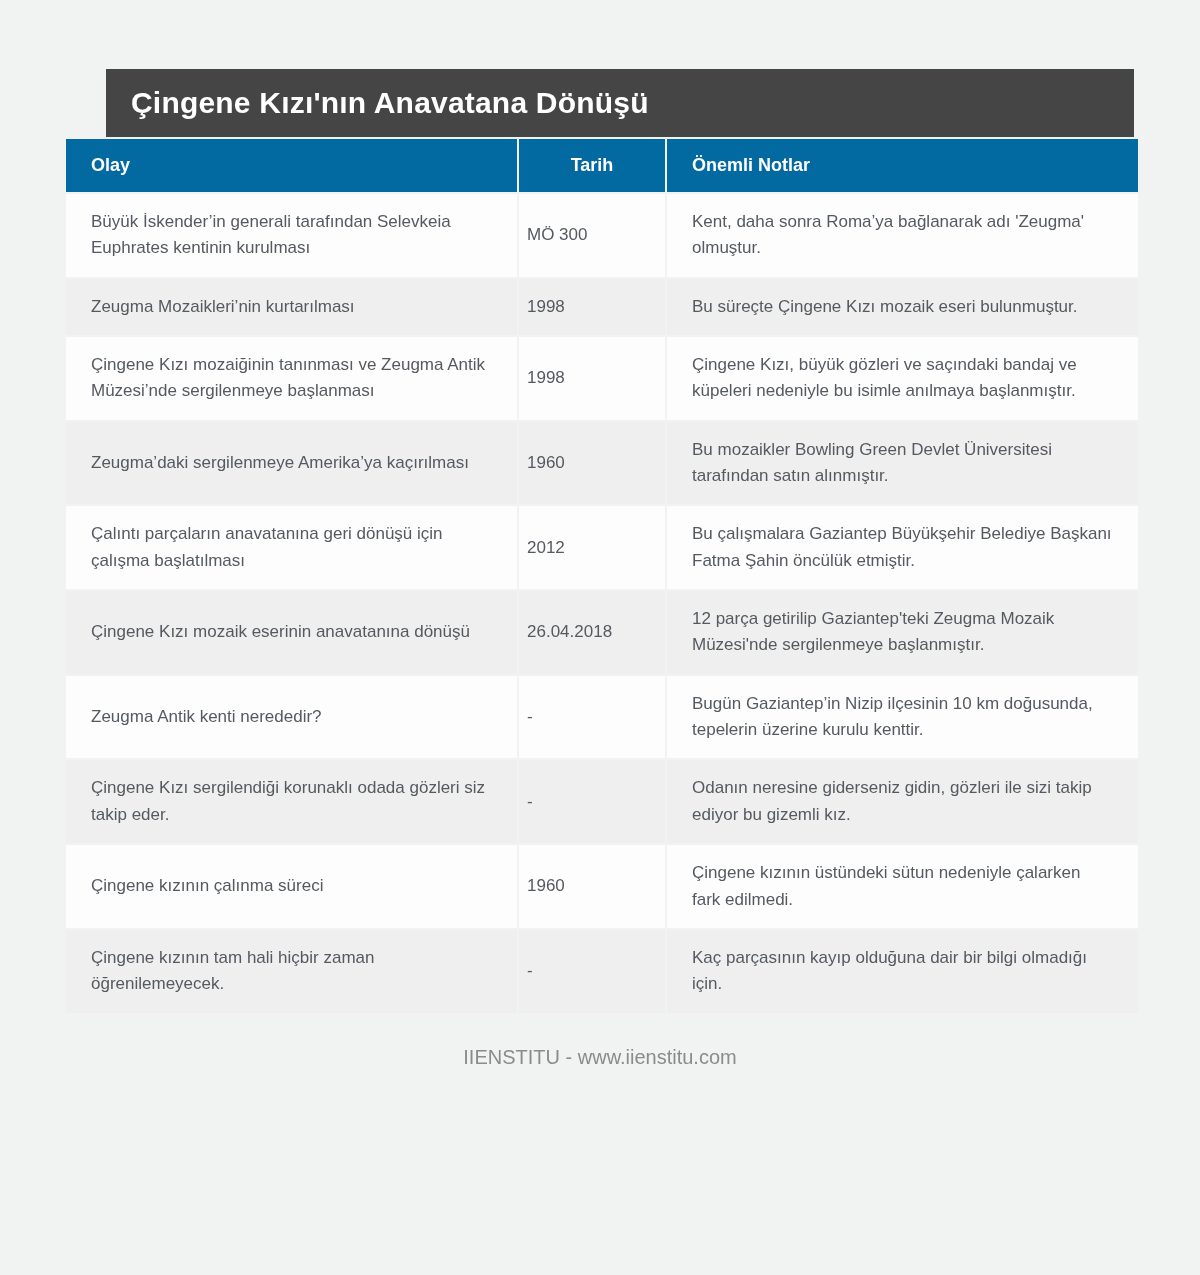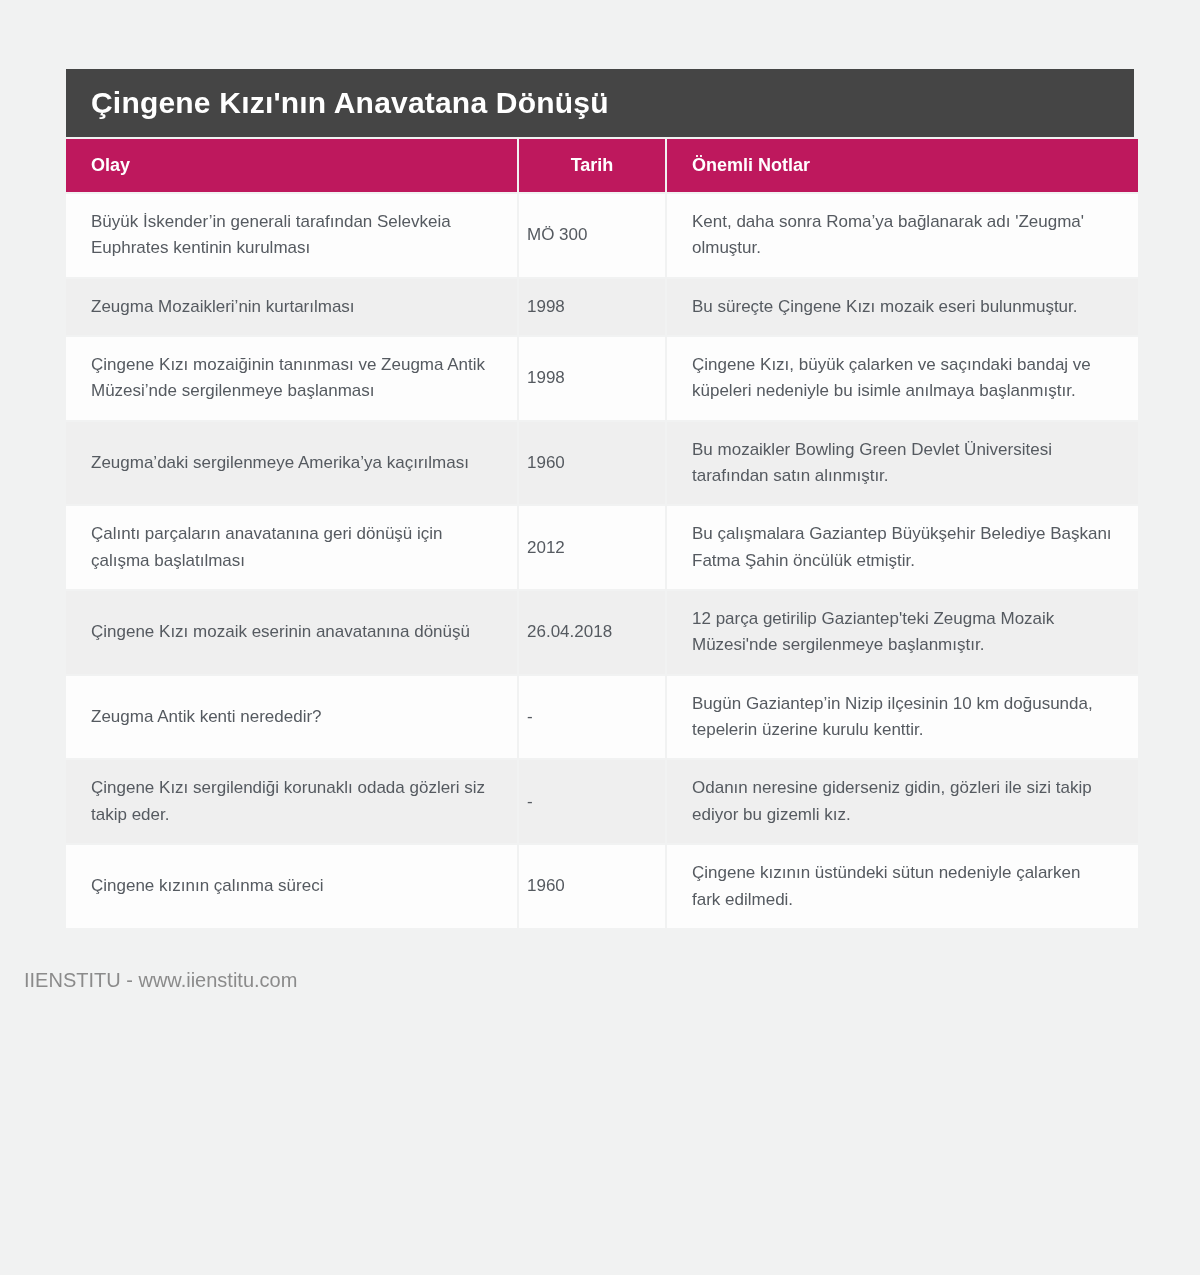--- a/index.html
+++ b/index.html
@@ -15,57 +15,58 @@
     width: 1068px;
     margin: 69px auto 0 auto;
   }
   .title-bar {
     background: #454545;
     color: #ffffff;
     font-size: 30px;
     font-weight: bold;
     padding: 17px 25px;
     letter-spacing: 0.2px;
+    margin-left: 40px;
   }
   table.data-table {
     width: calc(100% + 4px);
     margin-left: -2px;
     border-collapse: separate;
     border-spacing: 2px;
     table-layout: fixed;
   }
   col.col-olay  { width: 451px; }
   col.col-tarih { width: 146px; }
   col.col-not   { width: 471px; }
   thead th {
-    background: #be185d;
+    background: #0369a1;
     color: #ffffff;
     font-size: 18px;
     font-weight: bold;
     text-align: left;
     padding: 16px 25px;
     vertical-align: middle;
   }
   thead th.center { text-align: center; padding-left: 8px; padding-right: 8px; }
   tbody td {
     background: #fdfdfd;
     color: #555a60;
     font-size: 17px;
     line-height: 1.55;
     padding: 15px 25px;
     vertical-align: middle;
     word-wrap: break-word;
   }
   tbody td.center { padding-left: 8px; padding-right: 8px; }
   tbody tr:nth-child(even) td { background: #efefef; }
   .footer {
-    margin-top: 39px;
+    margin-top: 31px;
+    text-align: center;
     color: #8b8b8b;
     font-size: 20px;
-    padding-left: 24px;
   }
 </style>
 </head>
 <body>
 
 <div class="card">
   <div class="title-bar">Çingene Kızı'nın Anavatana Dönüşü</div>
 
   <table class="data-table">
     <colgroup>
@@ -90,21 +91,21 @@
 
   <tr>
     <td>Zeugma Mozaikleri’nin kurtarılması</td>
     <td class="center">1998</td>
     <td>Bu süreçte Çingene Kızı mozaik eseri bulunmuştur.</td>
   </tr>
 
   <tr>
     <td>Çingene Kızı mozaiğinin tanınması ve Zeugma Antik Müzesi’nde sergilenmeye başlanması</td>
     <td class="center">1998</td>
-    <td>Çingene Kızı, büyük çalarken ve saçındaki bandaj ve küpeleri nedeniyle bu isimle anılmaya başlanmıştır.</td>
+    <td>Çingene Kızı, büyük gözleri ve saçındaki bandaj ve küpeleri nedeniyle bu isimle anılmaya başlanmıştır.</td>
   </tr>
 
   <tr>
     <td>Zeugma’daki sergilenmeye Amerika’ya kaçırılması</td>
     <td class="center">1960</td>
     <td>Bu mozaikler Bowling Green Devlet Üniversitesi tarafından satın alınmıştır.</td>
   </tr>
 
   <tr>
     <td>Çalıntı parçaların anavatanına geri dönüşü için çalışma başlatılması</td>
@@ -129,17 +130,22 @@
     <td class="center">-</td>
     <td>Odanın neresine giderseniz gidin, gözleri ile sizi takip ediyor bu gizemli kız.</td>
   </tr>
 
   <tr>
     <td>Çingene kızının çalınma süreci</td>
     <td class="center">1960</td>
     <td>Çingene kızının üstündeki sütun nedeniyle çalarken fark edilmedi.</td>
   </tr>
 
+  <tr>
+    <td>Çingene kızının tam hali hiçbir zaman öğrenilemeyecek.</td>
+    <td class="center">-</td>
+    <td>Kaç parçasının kayıp olduğuna dair bir bilgi olmadığı için.</td>
+  </tr>
 </tbody>
   </table>
 </div>
 
 <div class="footer">IIENSTITU - www.iienstitu.com</div>
 
 </body></html>

